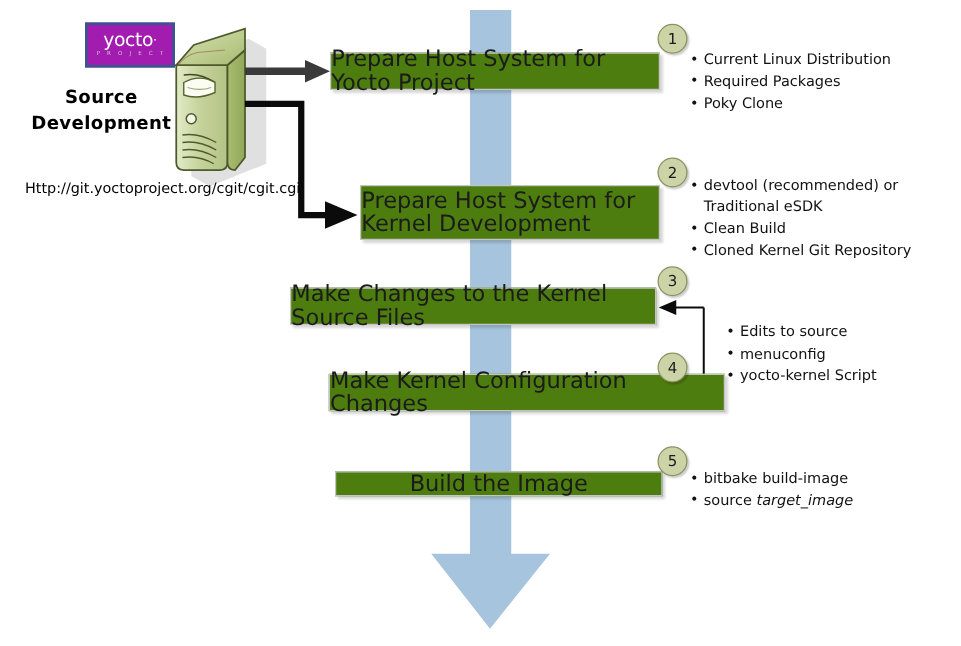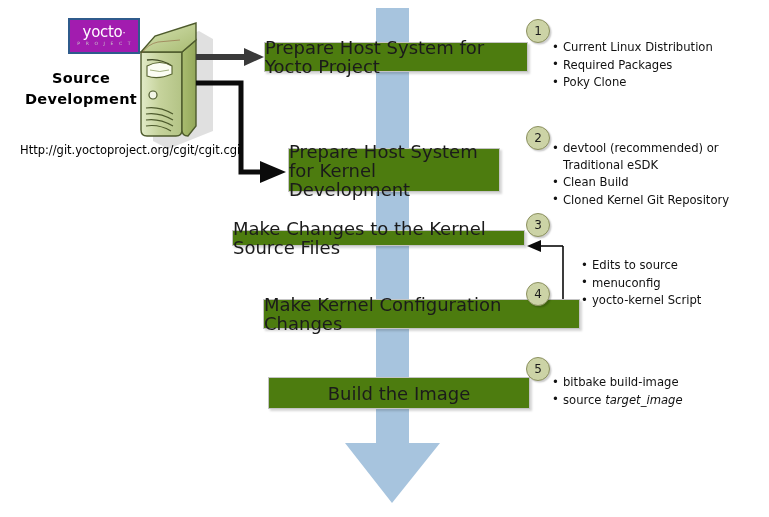--- a/index.html
+++ b/index.html
@@ -86,24 +86,24 @@
     box-shadow: 2px 2px 2px rgba(0,0,0,0.16);
     display: flex;
     align-items: center;
     justify-content: center;
     text-align: left;
     font-size: 18px;
     color: #1b1b1b;
     line-height: 19px;
   }
   #box1 { left: 264px; top: 42px;  width: 264px; height: 30px; }
-  #box2 { left: 288px; top: 148px; width: 212px; height: 44px; }
-  #box3 { left: 232px; top: 230px; width: 293px; height: 16px; }
+  #box2 { left: 288px; top: 148px; width: 240px; height: 44px; }
+  #box3 { left: 232px; top: 230px; width: 293px; height: 30px; }
   #box4 { left: 263px; top: 299px; width: 317px; height: 30px; }
-  #box5 { left: 268px; top: 377px; width: 262px; height: 32px; }
+  #box5 { left: 268px; top: 377px; width: 262px; height: 20px; }
 
   
   .step-num {
     position: absolute;
     width: 24px; height: 24px;
     border-radius: 50%;
     background: #ccd3a6;
     border: 1px solid #8c9160;
     box-sizing: border-box;
     display: flex;

